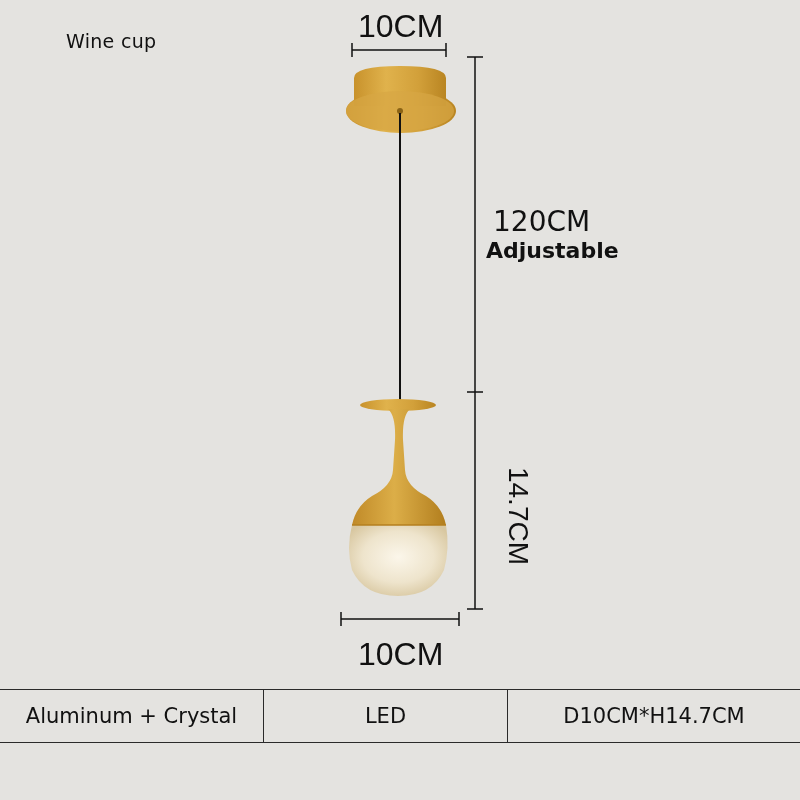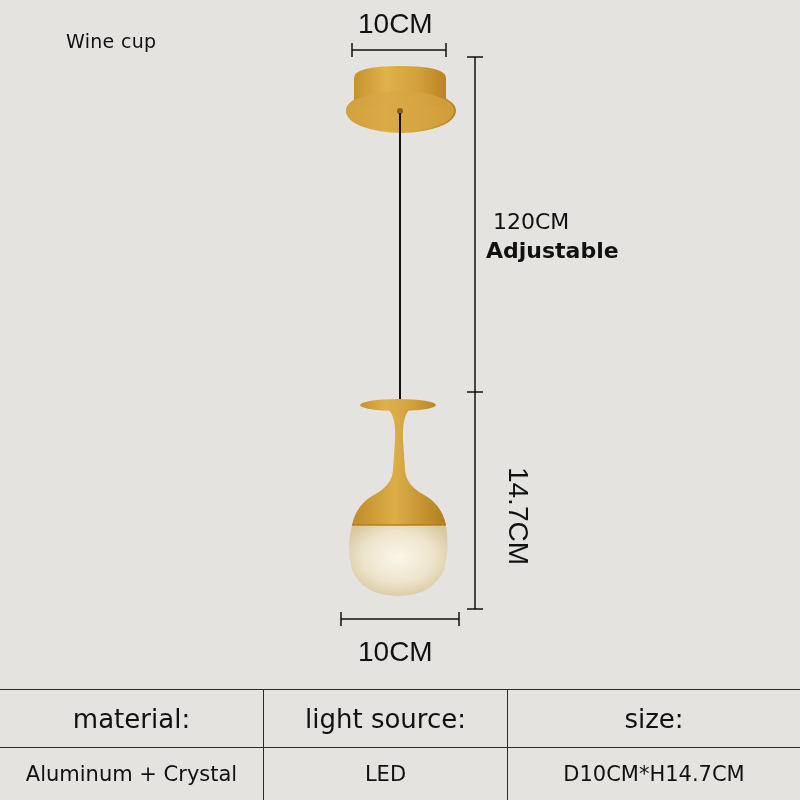--- a/index.html
+++ b/index.html
@@ -3,24 +3,24 @@
 <meta charset="utf-8">
 <style>
   html, body { margin:0; padding:0; }
   body {
     width:800px; height:800px; overflow:hidden; position:relative;
     background:#e4e3e0;
     font-family:"DejaVu Sans", sans-serif; color:#111;
   }
   .abs { position:absolute; }
   .title { left:66px; top:30px; font-size:19px; letter-spacing:0.3px; }
-  .dim-text { font-size:28px; font-family:"Liberation Sans", sans-serif; }
+  .dim-text { font-size:32px; font-family:"Liberation Sans", sans-serif; }
   .top-dim-text { left:358px; top:8px; }
   .bot-dim-text { left:358px; top:636px; }
-  .len-text { left:493px; top:206px; font-size:22px; line-height:32px; }
+  .len-text { left:493px; top:206px; font-size:28px; line-height:32px; }
   .len-text2 { left:486px; top:238px; font-size:22px;font-weight:bold; }
   .vert-text {
     left:472px; top:500px; font-size:28px; font-family:"Liberation Sans", sans-serif;
     transform:rotate(90deg); transform-origin:center; white-space:nowrap;
     width:120px; text-align:center; margin-left:-14px;
   }
   svg.art { position:absolute; left:0; top:0; }
   table.spec {
     position:absolute; left:-1px; top:689px; width:802px; border-collapse:collapse;
     font-family:"DejaVu Sans", sans-serif;
@@ -100,24 +100,19 @@
 </svg>
 
 <div class="abs dim-text top-dim-text">10CM</div>
 <div class="abs len-text">120CM</div>
 <div class="abs len-text2">Adjustable</div>
 <div class="abs vert-text">14.7CM</div>
 <div class="abs dim-text bot-dim-text">10CM</div>
 
 <table class="spec">
   <tbody>
-      <tr class="head">
-    <td class="c1">material:</td>
-    <td class="c2">light source:</td>
-    <td>size:</td>
-  </tr>
   <tr class="val">
     <td class="c1">Aluminum + Crystal</td>
     <td class="c2">LED</td>
     <td>D10CM*H14.7CM</td>
   </tr>
 </tbody>
   </table>
 
 </body></html>

